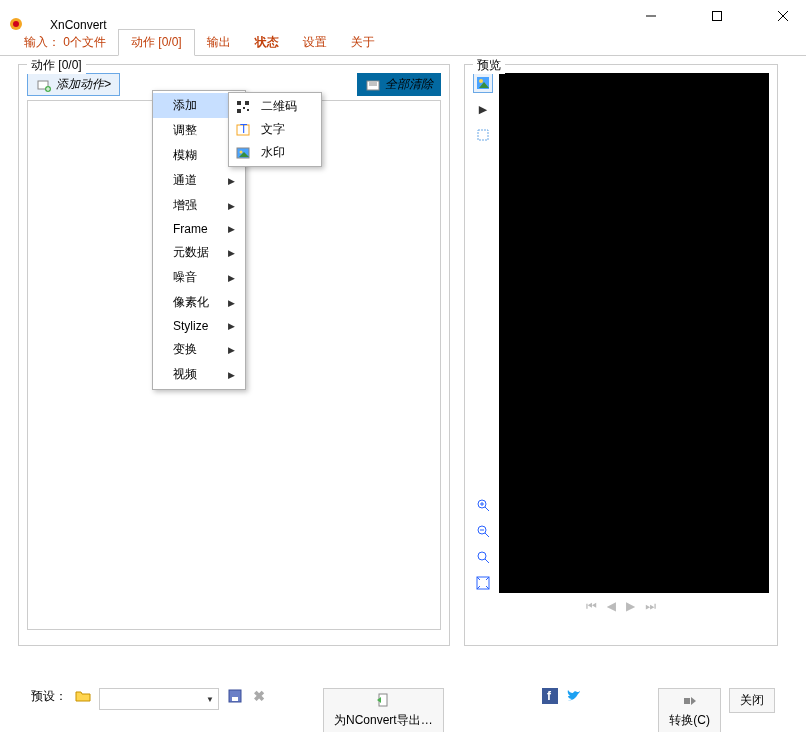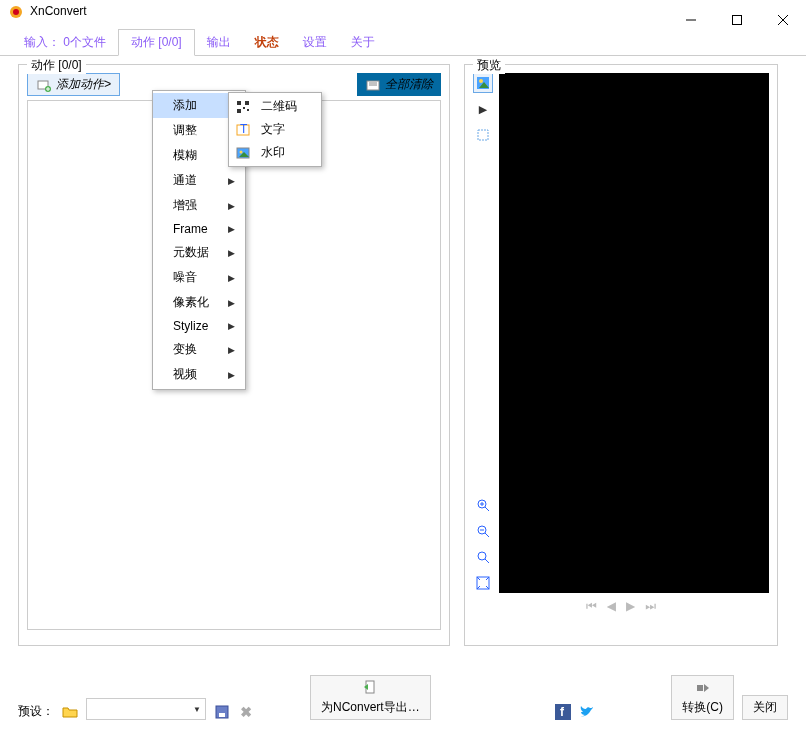--- a/index.html
+++ b/index.html
@@ -1,22 +1,22 @@
 <!DOCTYPE html>
 <html><head>
 <meta charset="utf-8">
 <style>
   * { box-sizing: border-box; font-family: "Microsoft YaHei", sans-serif; font-size: 12px; }
   body { margin: 0; background: #fff; width: 806px; height: 732px; overflow: hidden; position: relative; }
-  .titlebar { height: 32px; display: flex; align-items: flex-start; padding: 4px 0 0 8px; }
+  .titlebar { height: 32px; display: flex; align-items: flex-end; padding: 4px 0 0 8px; gap: 20px; }
   .titlebar .appicon { width: 16px; height: 16px; margin-right: 6px; }
   .titlebar .title { flex: 1; }
   .winbtn { width: 46px; height: 32px; display: flex; align-items: center; justify-content: center; }
   .tabs { display: flex; border-bottom: 1px solid #ccc; padding-left: 12px; height: 24px; align-items: flex-end; }
-  .tab { padding: 4px 12px; color: #8b5cf6; }
+  .tab { padding: 4px 12px; color: #c2410c; }
   .tab.active { border: 1px solid #ccc; border-bottom: 1px solid #fff; background: #fff; position: relative; top: 1px; }
   .tab.disabled { color: #c2410c; font-weight: bold; }
   .content { display: flex; padding: 8px 18px 8px 18px; gap: 14px; }
   .panel { border: 1px solid #ccc; position: relative; padding: 8px; }
   .panel-legend { position: absolute; top: -8px; left: 8px; background: #fff; padding: 0 4px; }
   .left { width: 432px; height: 582px; }
   .right { width: 314px; height: 582px; }
   .toolbar { display: flex; gap: 6px; margin-bottom: 4px; font-style: italic; }
   .btn { border: 1px solid #ccc; background: #0369a1; padding: 2px 8px; display: inline-flex; align-items: center; gap: 4px; cursor: pointer; }
   .btn.active { border-color: #6aa8e6; background: #e8f1fb; }
@@ -24,21 +24,21 @@
   .menu { position: absolute; background: #fff; border: 1px solid #b0b0b0; box-shadow: 2px 2px 5px rgba(0,0,0,0.25); }
   .menu1 { left: 152px; top: 90px; width: 94px; padding:2px 0;}
   .menu2 { left: 228px; top: 92px; width: 94px; padding:2px 0;}
   .mi { padding: 4px 10px 4px 20px; display: flex; align-items: center; justify-content: space-between; cursor: pointer; white-space: nowrap; }
   .mi.hover { background: #c7dfff; }
   .mi2 { padding: 3px 10px 3px 6px; display:flex; align-items:center; gap:10px; cursor:pointer;}
   .preview-strip { display:flex; flex-direction:column; gap:6px; width:20px; align-items:center;}
   .preview-body { display:flex; gap:6px; height:520px;}
   .preview-canvas { flex:1; background:#000; }
   .preview-nav { display:flex; justify-content:center; gap:10px; margin-top:6px;}
-  .bottombar { position:absolute; bottom:12px; left:0; right:0; height:40px; display:flex; align-items:flex-end; padding:0 18px; gap:8px;}
+  .bottombar { position:absolute; bottom:4px; left:0; right:0; height:40px; display:flex; align-items:flex-start; padding:0 31px; gap:8px;}
   .select { border:1px solid #ccc; height:22px; width:120px; display:inline-flex; align-items:center; justify-content:space-between; padding:0 4px;}
   .btnstd { border:1px solid #ccc; background:#f7f7f7; padding:3px 10px; display:inline-flex; align-items:center; gap:4px; cursor:pointer;flex-direction:column;}
   .sep { flex:1; }
   .small-ico { width:16px; height:16px; display:inline-flex; align-items:center; justify-content:center; font-size:10px;}
   .arrow-r { font-size:9px; color:#333;}
   .tool-ico { width:20px; height:20px; border:1px solid transparent; display:flex; align-items:center; justify-content:center; cursor:pointer;}
   .tool-ico.sel { border-color:#6aa8e6; background:#e8f1fb;}
 </style>
 </head>
 <body>

